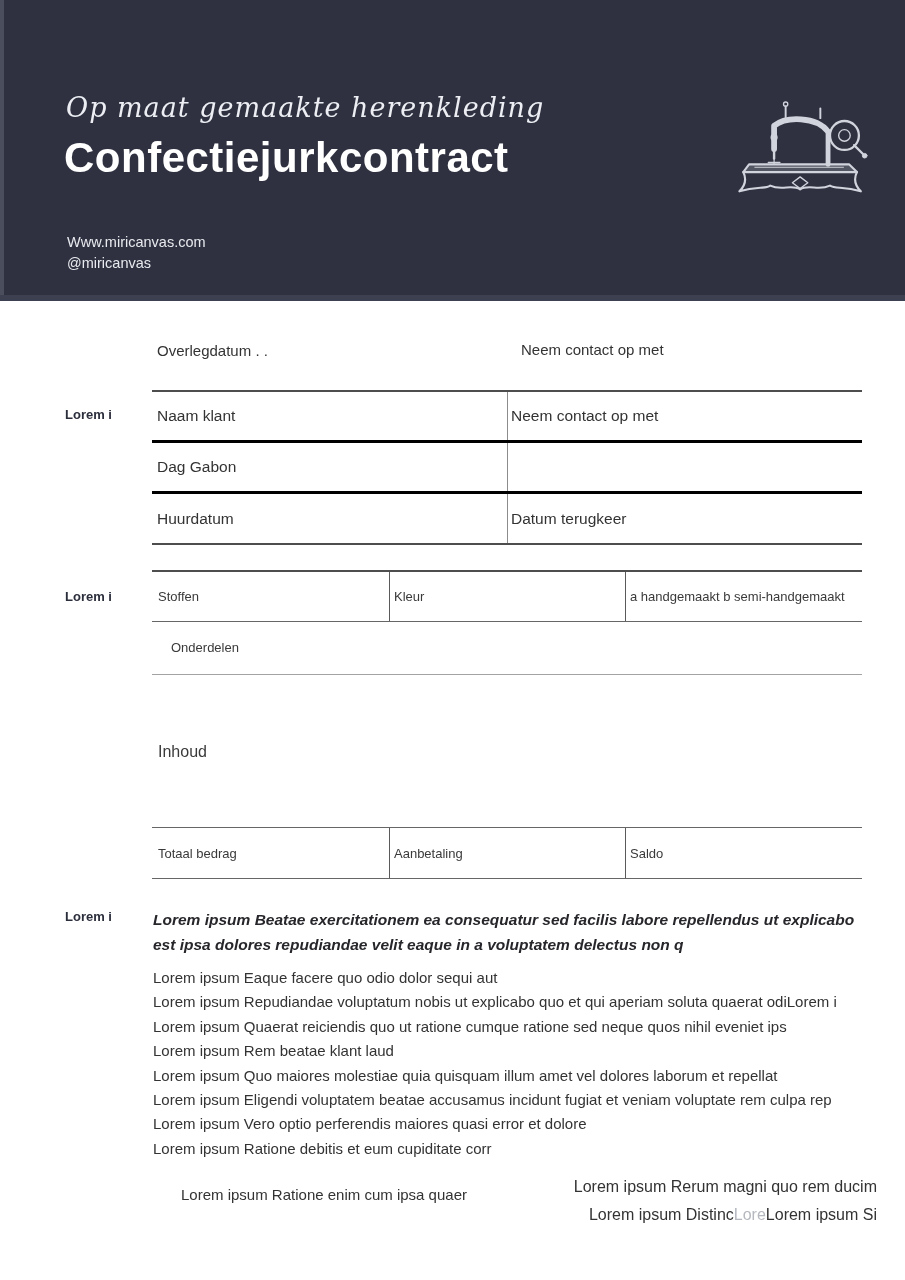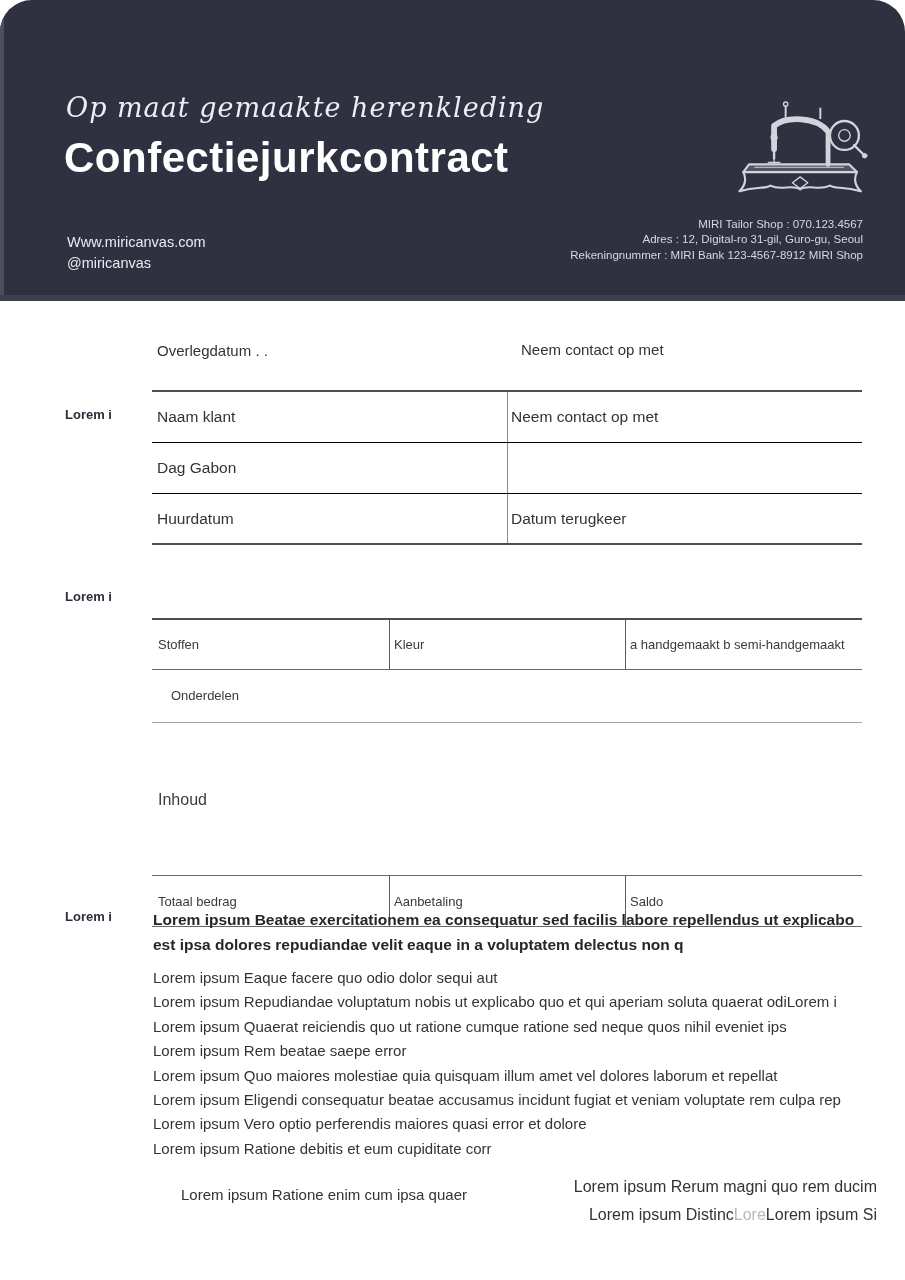--- a/index.html
+++ b/index.html
@@ -5,21 +5,20 @@
   * { box-sizing: border-box; margin: 0; padding: 0; }
   html, body { background: #ffffff; }
   .page {
     position: relative;
     width: 905px;
     height: 1280px;
     background: #ffffff;
     overflow: hidden;
     font-family: "Liberation Sans", sans-serif;
     color: #333333;
-    border-radius: 32px;
   }
 
   
   .hero {
     position: absolute;
     left: 0; top: 0;
     width: 905px; height: 301px;
     background: #2f3140;
     border-bottom: 6px solid #3d4050;
   }
@@ -86,21 +85,21 @@
   
   .table1 {
     position: absolute;
     left: 152px; top: 390px;
     width: 710px;
     border-top: 2px solid #4d4d4d;
   }
   .table1 .t1row {
     position: relative;
     height: 51px;
-    border-bottom: 1px solid #000000;
+    border-bottom: 3px solid #000000;
     font-size: 15.5px;
     color: #333;
   }
   .table1 .t1row:last-child { border-bottom: 2px solid #4d4d4d; }
   .table1 .t1cell-l {
     position: absolute; left: 5px; top: 0; width: 348px; height: 100%;
     display: flex; align-items: center;
   }
   .table1 .t1cell-r {
     position: absolute; left: 359px; top: 0; width: 348px; height: 100%;
@@ -118,21 +117,20 @@
     left: 152px; top: 570px;
     width: 710px;
   }
   .t2-head {
     position: relative;
     height: 52px;
     border-top: 2px solid #4e4e4e;
     border-bottom: 1px solid #666666;
     font-size: 13px;
     color: #3a3a3a;
-    margin-top: 48px;
   }
   .t2-cell { position: absolute; top: 0; height: 100%; display: flex; align-items: center; }
   .t2-c1 { left: 6px;  width: 228px; }
   .t2-c2 { left: 242px; width: 228px; }
   .t2-c3 { left: 478px; width: 228px; }
   .t2-vline { position: absolute; top: 0; width: 1px; height: 100%; background: #5a5a5a; }
   .t2-v1 { left: 237px; }
   .t2-v2 { left: 473px; }
   .t2-parts {
     position: relative; height: 53px;
@@ -154,20 +152,21 @@
 
   
   .sec3-intro {
     position: absolute;
     left: 153px; top: 908px;
     width: 714px;
     font-size: 15.5px;
     font-weight: bold;
     line-height: 24.5px;
     color: #26262b;
+    font-style: italic;
   }
   .sec3-list {
     position: absolute;
     left: 153px; top: 966px;
     width: 730px;
     font-size: 15px;
     line-height: 24.4px;
     color: #333333;
   }
 
@@ -220,25 +219,20 @@
           <circle cx="40" cy="44" r="3" stroke-width="1.4"></circle>
         </g>
       </svg>
     </div>
 
     <div class="hero-site">
       <div>Www.miricanvas.com</div>
       <div>@miricanvas</div>
     </div>
 
-    <div class="hero-contact">
-      <div>MIRI Tailor Shop : 070.123.4567</div>
-      <div>Adres : 12, Digital-ro 31-gil, Guro-gu, Seoul</div>
-      <div>Rekeningnummer : MIRI Bank 123-4567-8912 MIRI Shop</div>
-    </div>
   </header>
 
   <div class="intro-left">Overlegdatum . .</div>
   <div class="intro-right">Neem contact op met</div>
 
   <div class="sec-label l1">Lorem i</div>
 
   <div class="table1">
     <div class="t1row">
       <div class="t1cell-l">Naam klant</div>
@@ -282,23 +276,23 @@
   </div>
 
   <div class="sec-label l3">Lorem i</div>
 
   <div class="sec3-intro">Lorem ipsum Beatae exercitationem ea consequatur sed facilis labore repellendus ut explicabo est ipsa dolores repudiandae velit eaque in a voluptatem delectus non q</div>
 
   <div class="sec3-list">
     <div>Lorem ipsum Eaque facere quo odio dolor sequi aut</div>
     <div>Lorem ipsum Repudiandae voluptatum nobis ut explicabo quo et qui aperiam soluta quaerat odiLorem i</div>
     <div>Lorem ipsum Quaerat reiciendis quo ut ratione cumque ratione sed neque quos nihil eveniet ips</div>
-    <div>Lorem ipsum Rem beatae saepe error</div>
+    <div>Lorem ipsum Rem beatae klant laud</div>
     <div>Lorem ipsum Quo maiores molestiae quia quisquam illum amet vel dolores laborum et repellat</div>
-    <div>Lorem ipsum Eligendi consequatur beatae accusamus incidunt fugiat et veniam voluptate rem culpa rep</div>
+    <div>Lorem ipsum Eligendi voluptatem beatae accusamus incidunt fugiat et veniam voluptate rem culpa rep</div>
     <div>Lorem ipsum Vero optio perferendis maiores quasi error et dolore</div>
     <div>Lorem ipsum Ratione debitis et eum cupiditate corr</div>
   </div>
 
   <div class="footer-left">Lorem ipsum Ratione enim cum ipsa quaer</div>
 
   <div class="footer-right">
     <div>Lorem ipsum Rerum magni quo rem ducim</div>
     <div>
       <span>Lorem ipsum Distinc</span><span class="ghost">Lore</span><span>Lorem ipsum Si</span>

